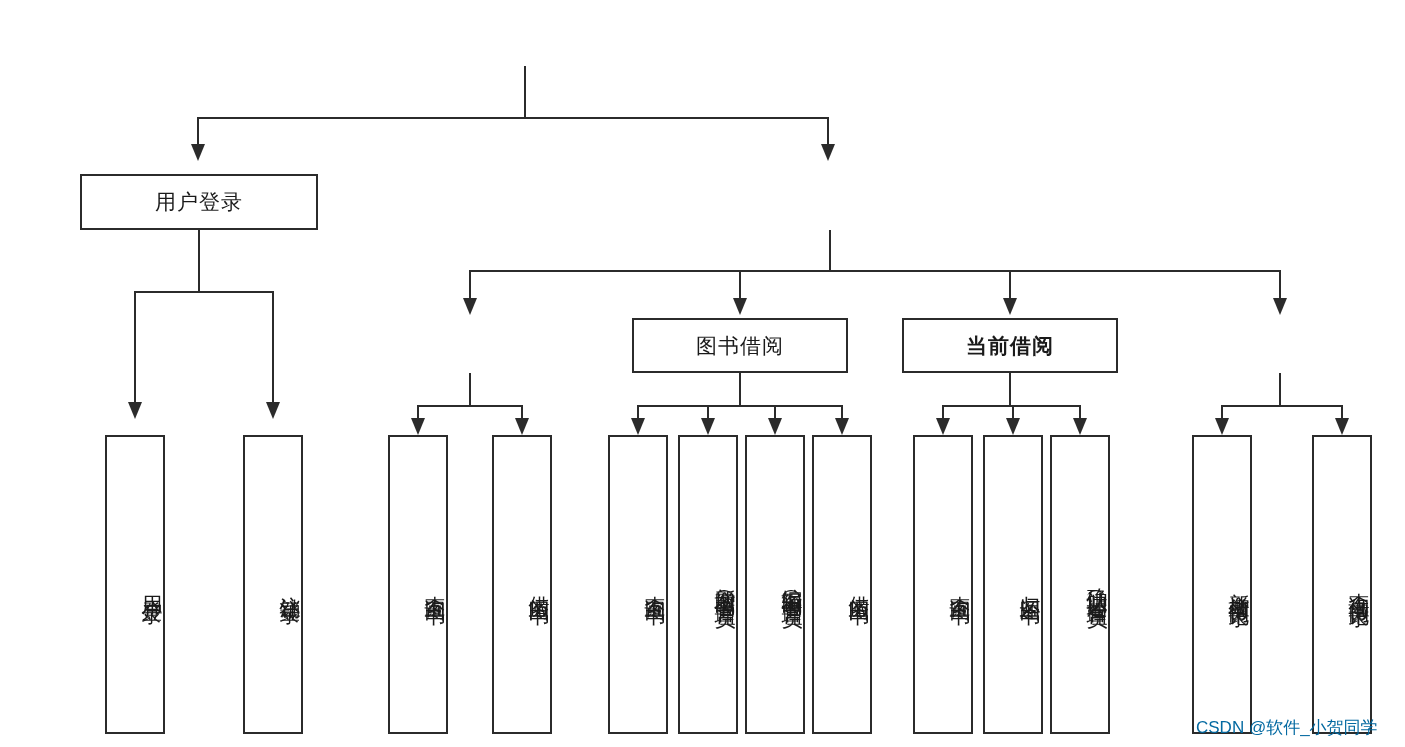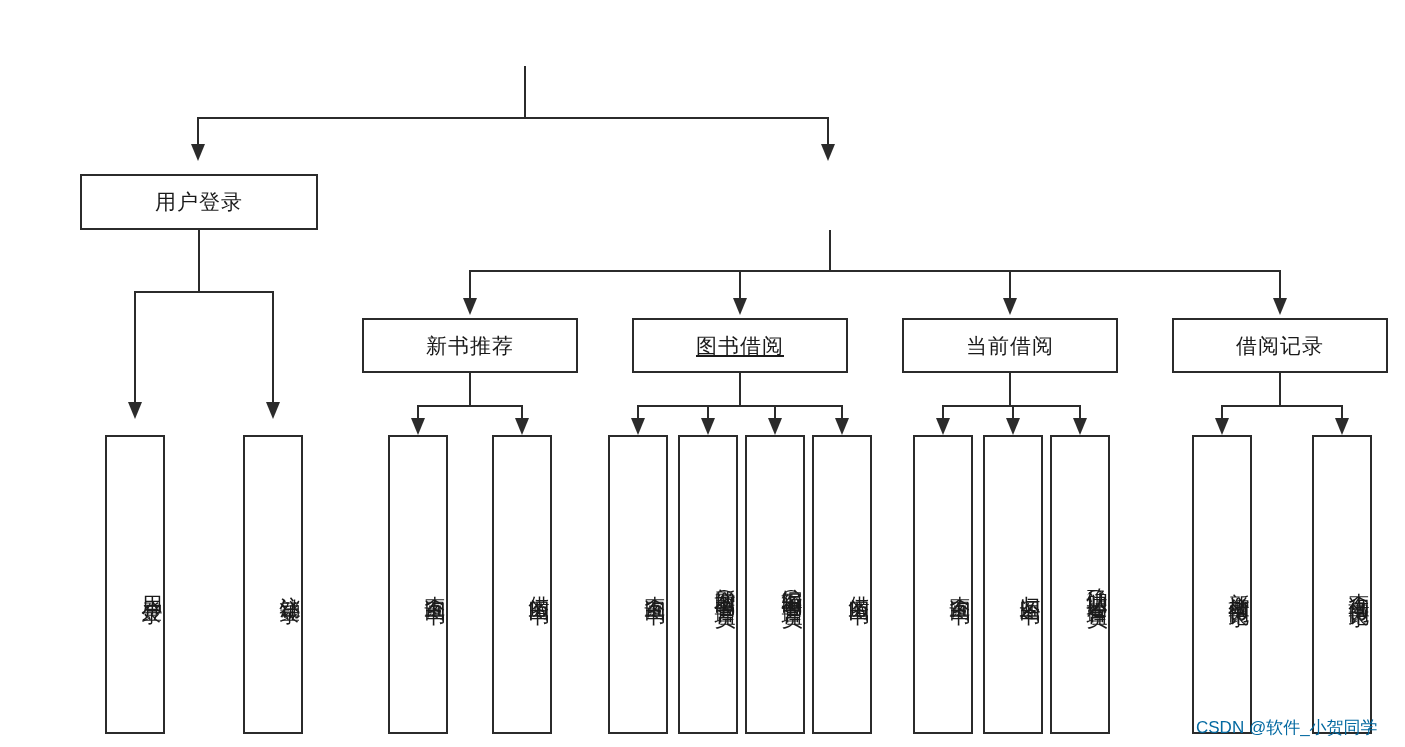--- a/index.html
+++ b/index.html
@@ -100,31 +100,25 @@
   <div class="lineh" style="left:469px; top:270px; width:810px;"></div>
   <div class="linev" style="left:469px; top:270px; height:30px;"></div>
   <div class="arrow" style="left:463px; top:298px;"></div>
   <div class="linev" style="left:739px; top:270px; height:30px;"></div>
   <div class="arrow" style="left:733px; top:298px;"></div>
   <div class="linev" style="left:1009px; top:270px; height:30px;"></div>
   <div class="arrow" style="left:1003px; top:298px;"></div>
   <div class="linev" style="left:1279px; top:270px; height:30px;"></div>
   <div class="arrow" style="left:1273px; top:298px;"></div>
 
-  <div class="node horiz" style="left:362px; top:318px; width:216px; height:55px;">
-    <span>新书推荐</span>
-  </div>
-  <div class="node horiz" style="left:632px; top:318px; width:216px; height:55px;text-decoration:underline;">
+  <div class="node horiz" style="left:632px; top:318px; width:216px; height:55px;">
     <span>图书借阅</span>
   </div>
-  <div class="node horiz" style="left:902px; top:318px; width:216px; height:55px;">
+  <div class="node horiz" style="left:902px; top:318px; width:216px; height:55px;font-weight:bold;">
     <span>当前借阅</span>
-  </div>
-  <div class="node horiz" style="left:1172px; top:318px; width:216px; height:55px;">
-    <span>借阅记录</span>
   </div>
 
   <div class="linev" style="left:469px; top:373px; height:34px;"></div>
   <div class="lineh" style="left:417px; top:405px; width:106px;"></div>
   <div class="linev" style="left:417px; top:405px; height:16px;"></div>
   <div class="arrow" style="left:411px; top:418px;"></div>
   <div class="linev" style="left:521px; top:405px; height:16px;"></div>
   <div class="arrow" style="left:515px; top:418px;"></div>
 
   <div class="linev" style="left:739px; top:373px; height:34px;"></div>

